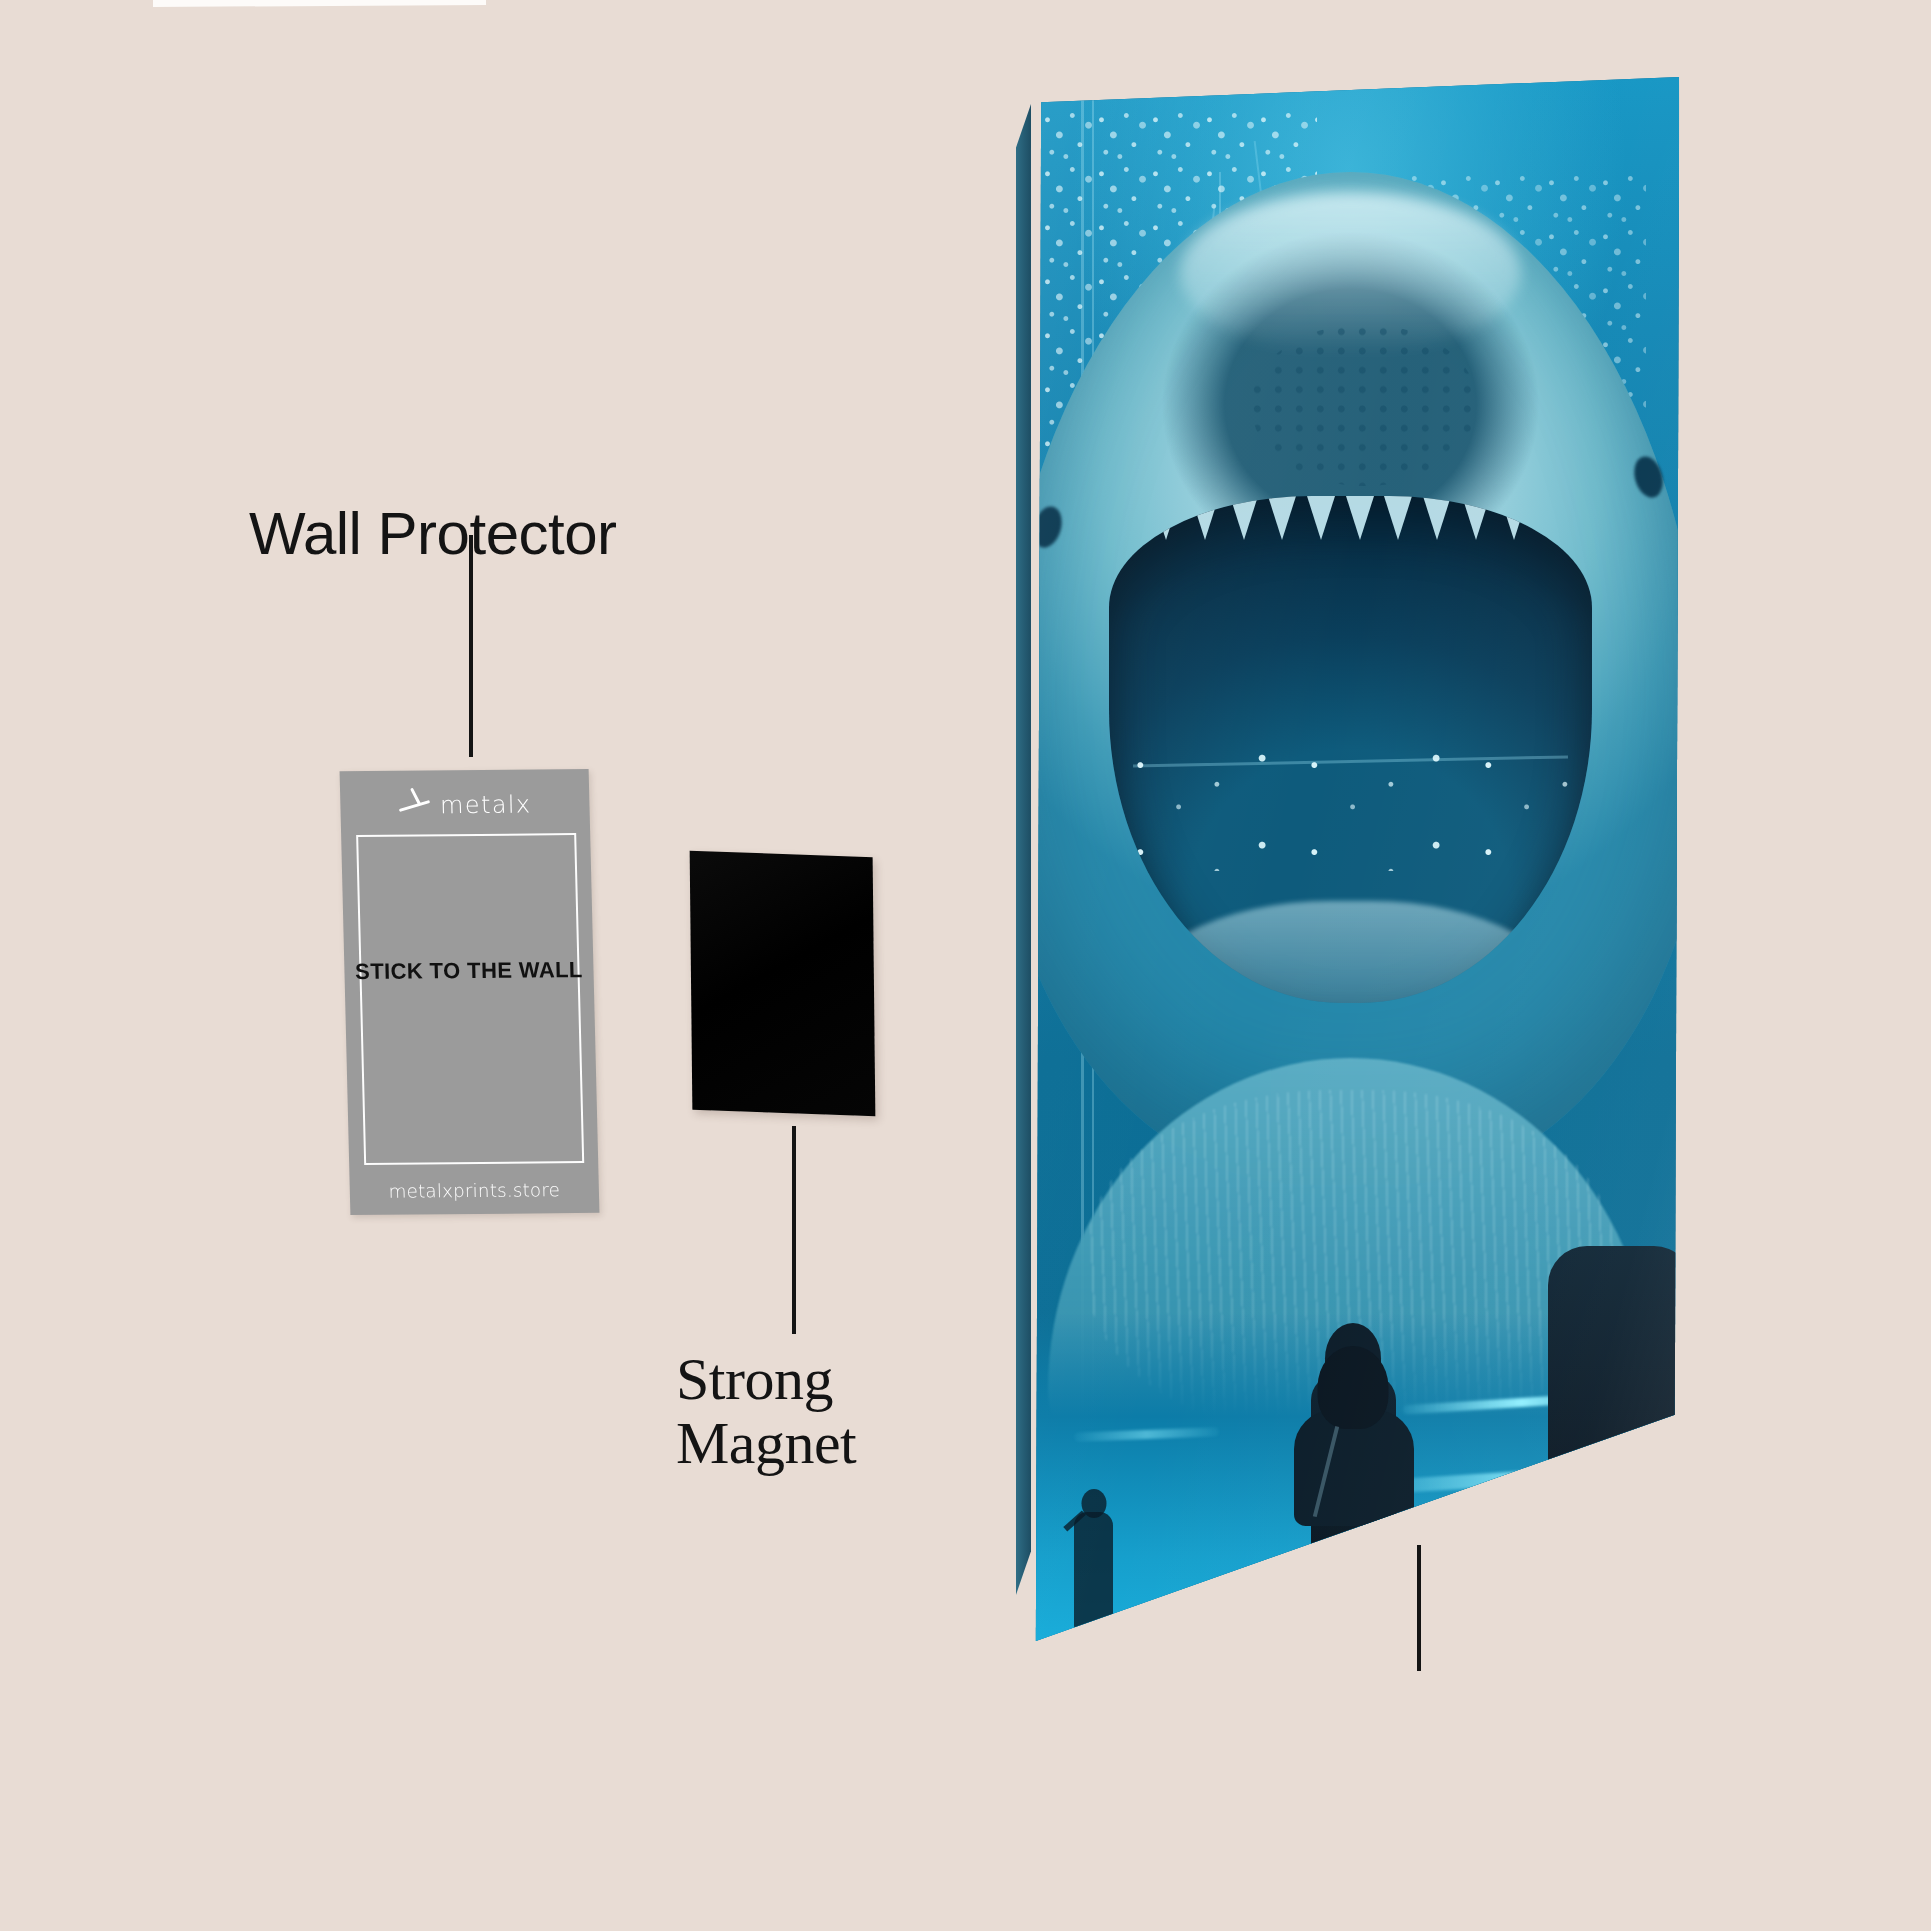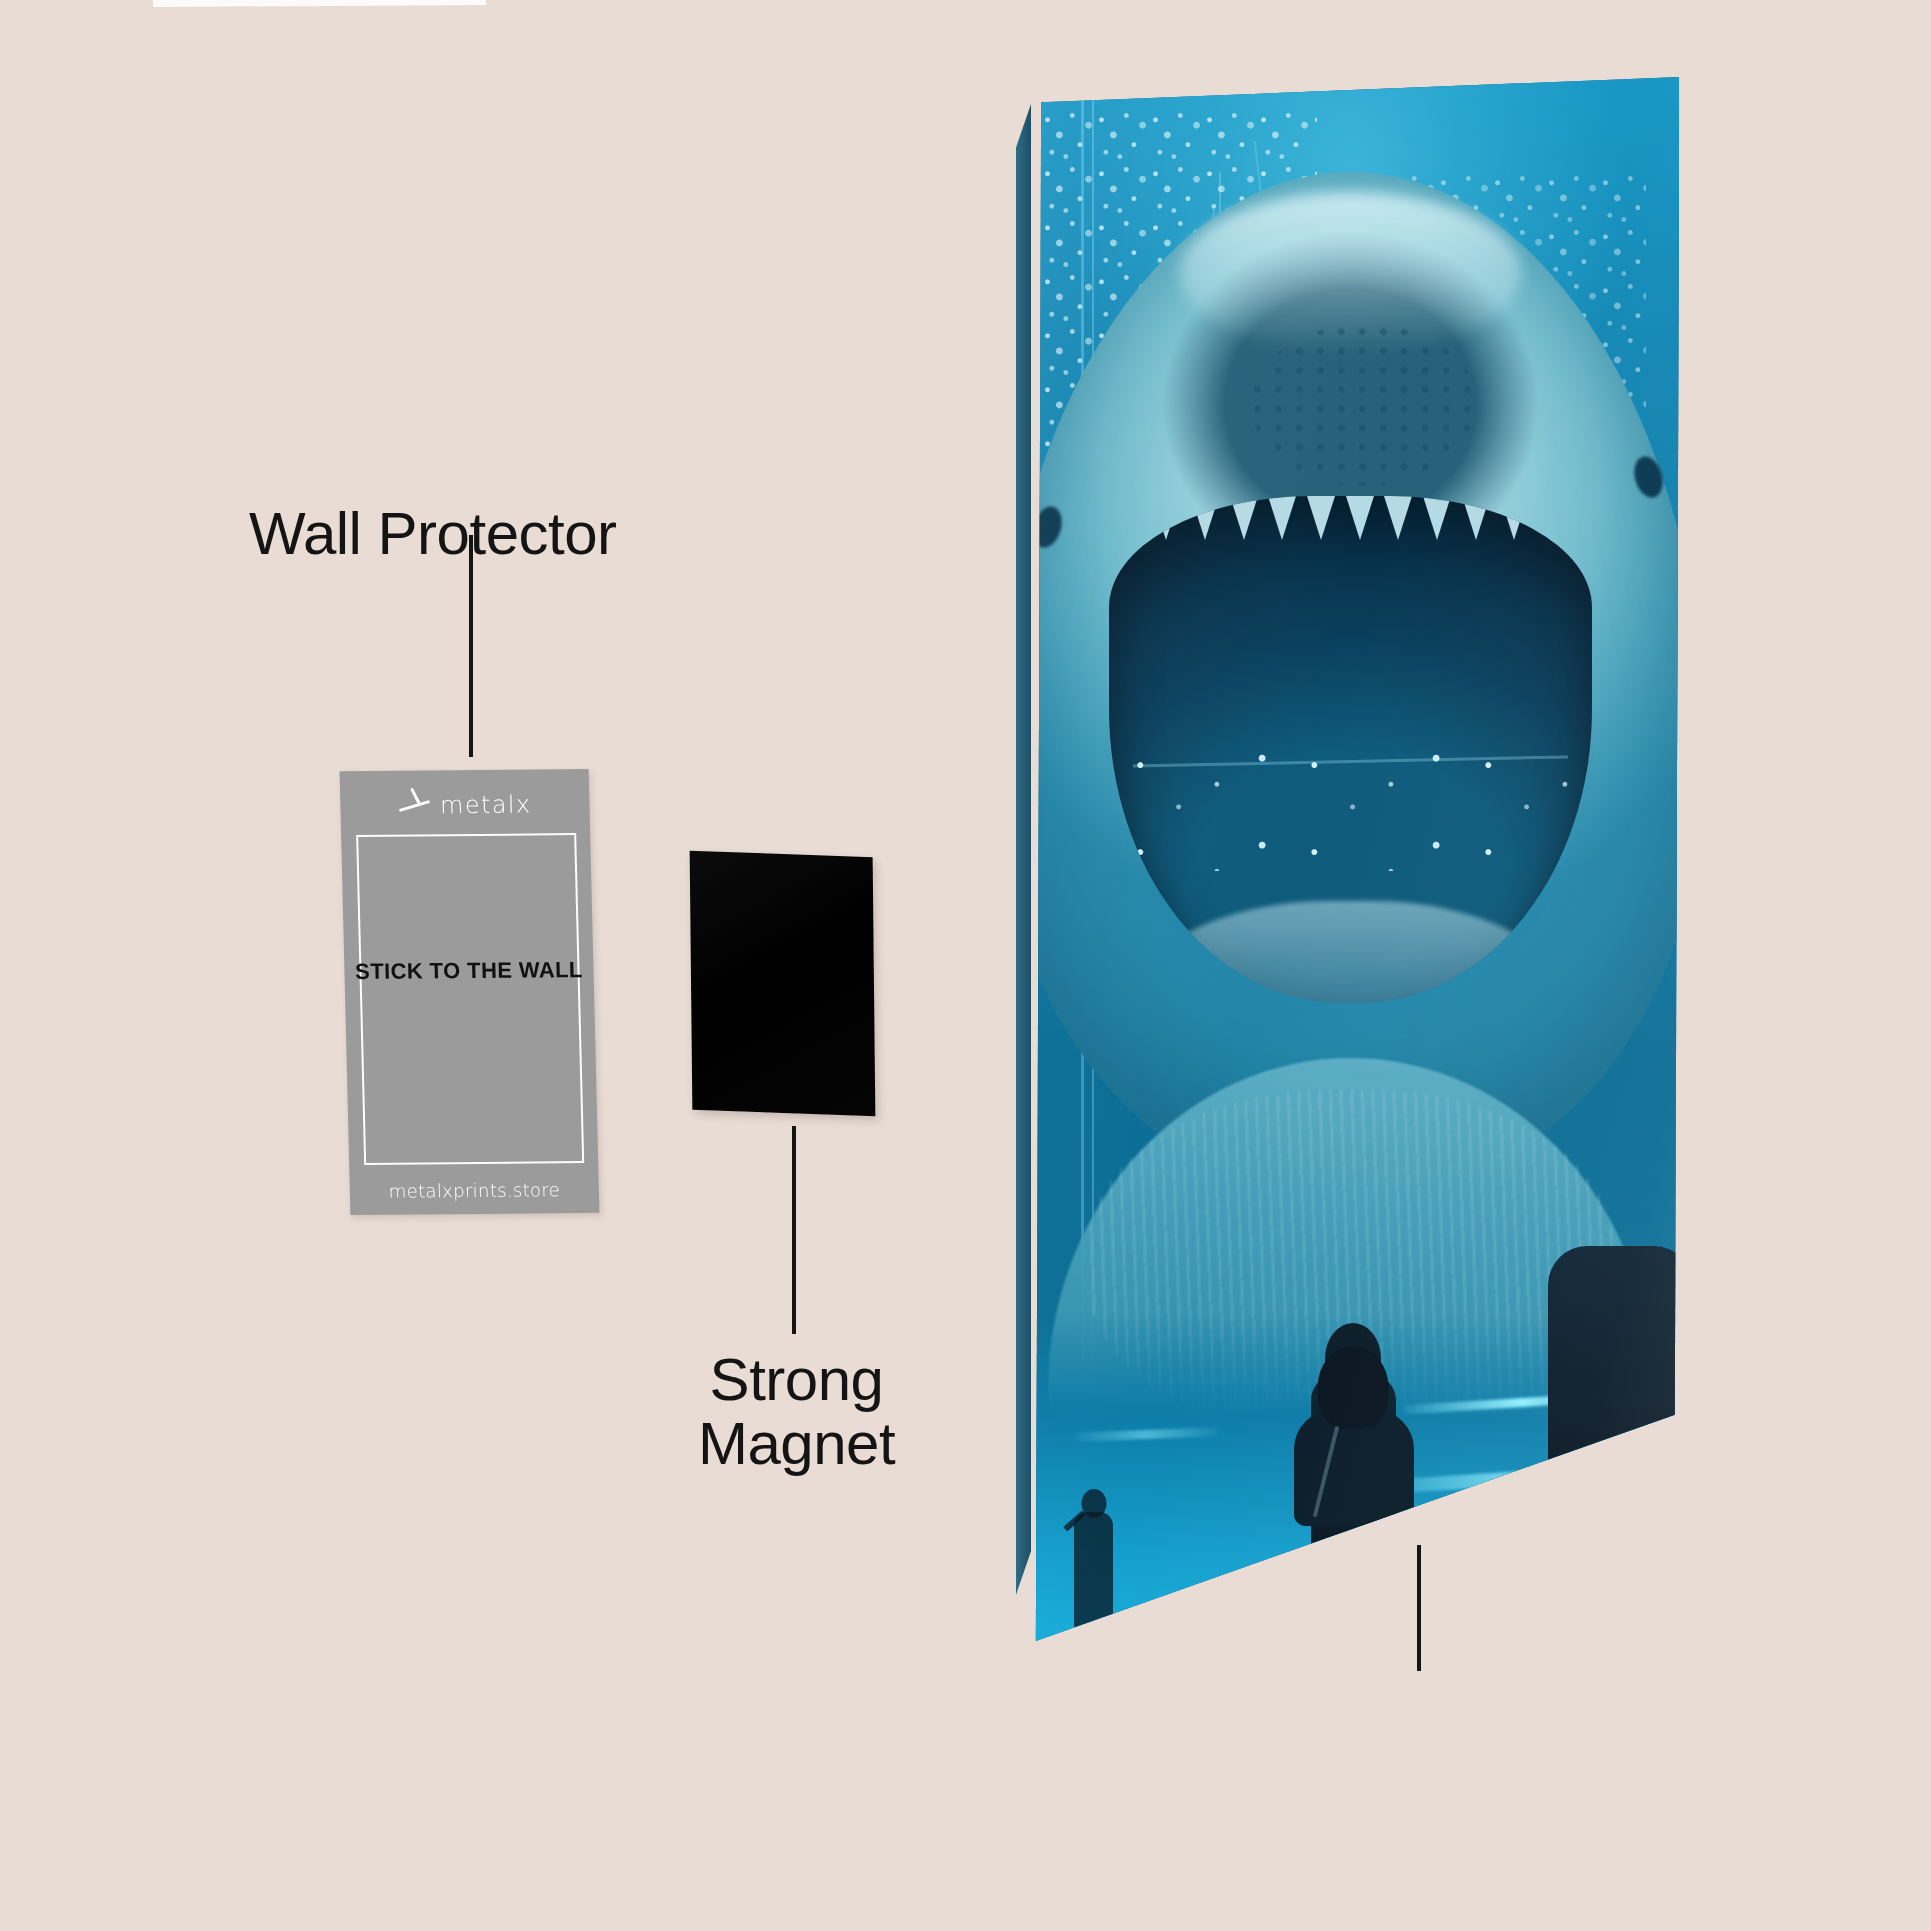--- a/index.html
+++ b/index.html
@@ -26,21 +26,21 @@
   
   .label {
     position:absolute;
     color:#141414;
     font-weight:400;
     letter-spacing:-0.5px;
     line-height:1.06;
     white-space:pre-line;
   }
   #label-wall-protector { left:249px; top:454px; font-size:60px;margin-top:48px; }
-  #label-strong-magnet  { left:676px; top:1348px; font-size:60px; text-align:center; width:241px; }
+  #label-strong-magnet  { left:676px; top:1348px; font-size:60px; width:241px;font-family:Liberation Serif, serif; }
   #label-metal-poster   { left:1215px; top:1682px; font-size:60px; }
 
   
   .leader {
     position:absolute;
     width:3.9px;
     background:#141414;
   }
   #leader-wall-protector { left:469px; top:535px; height:222px; }
   #leader-strong-magnet  { left:792px; top:1126px; height:208px; }

